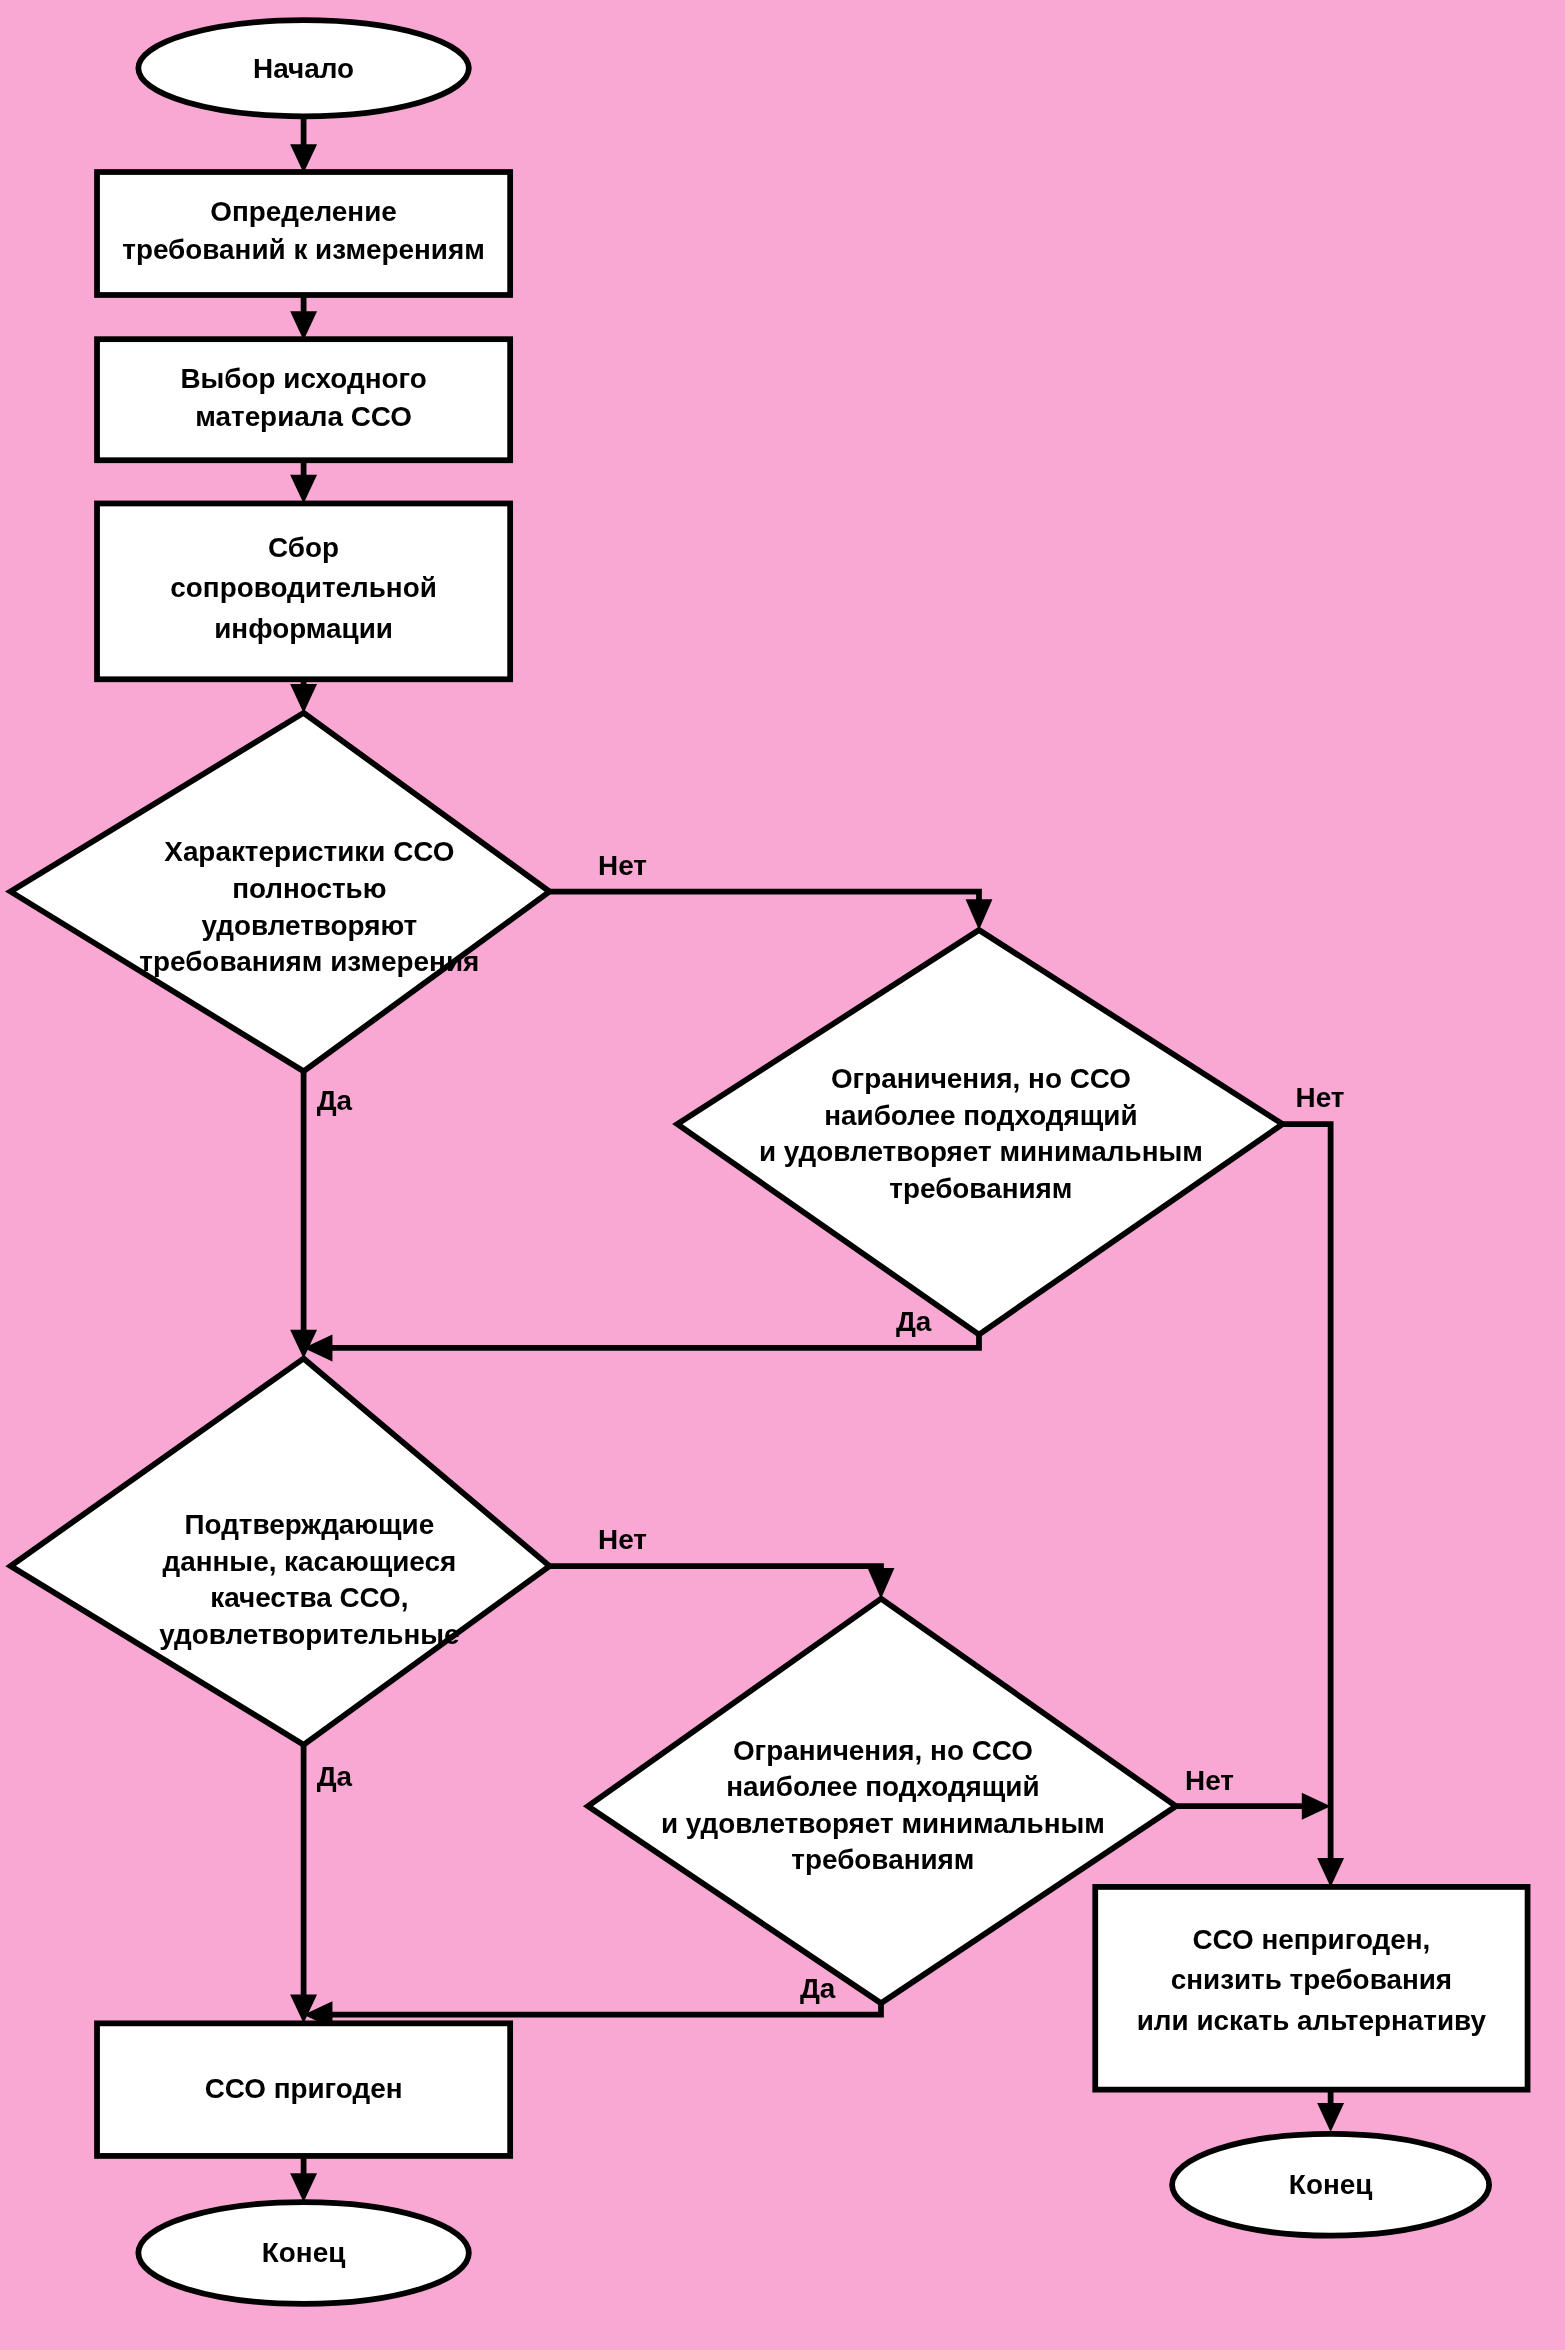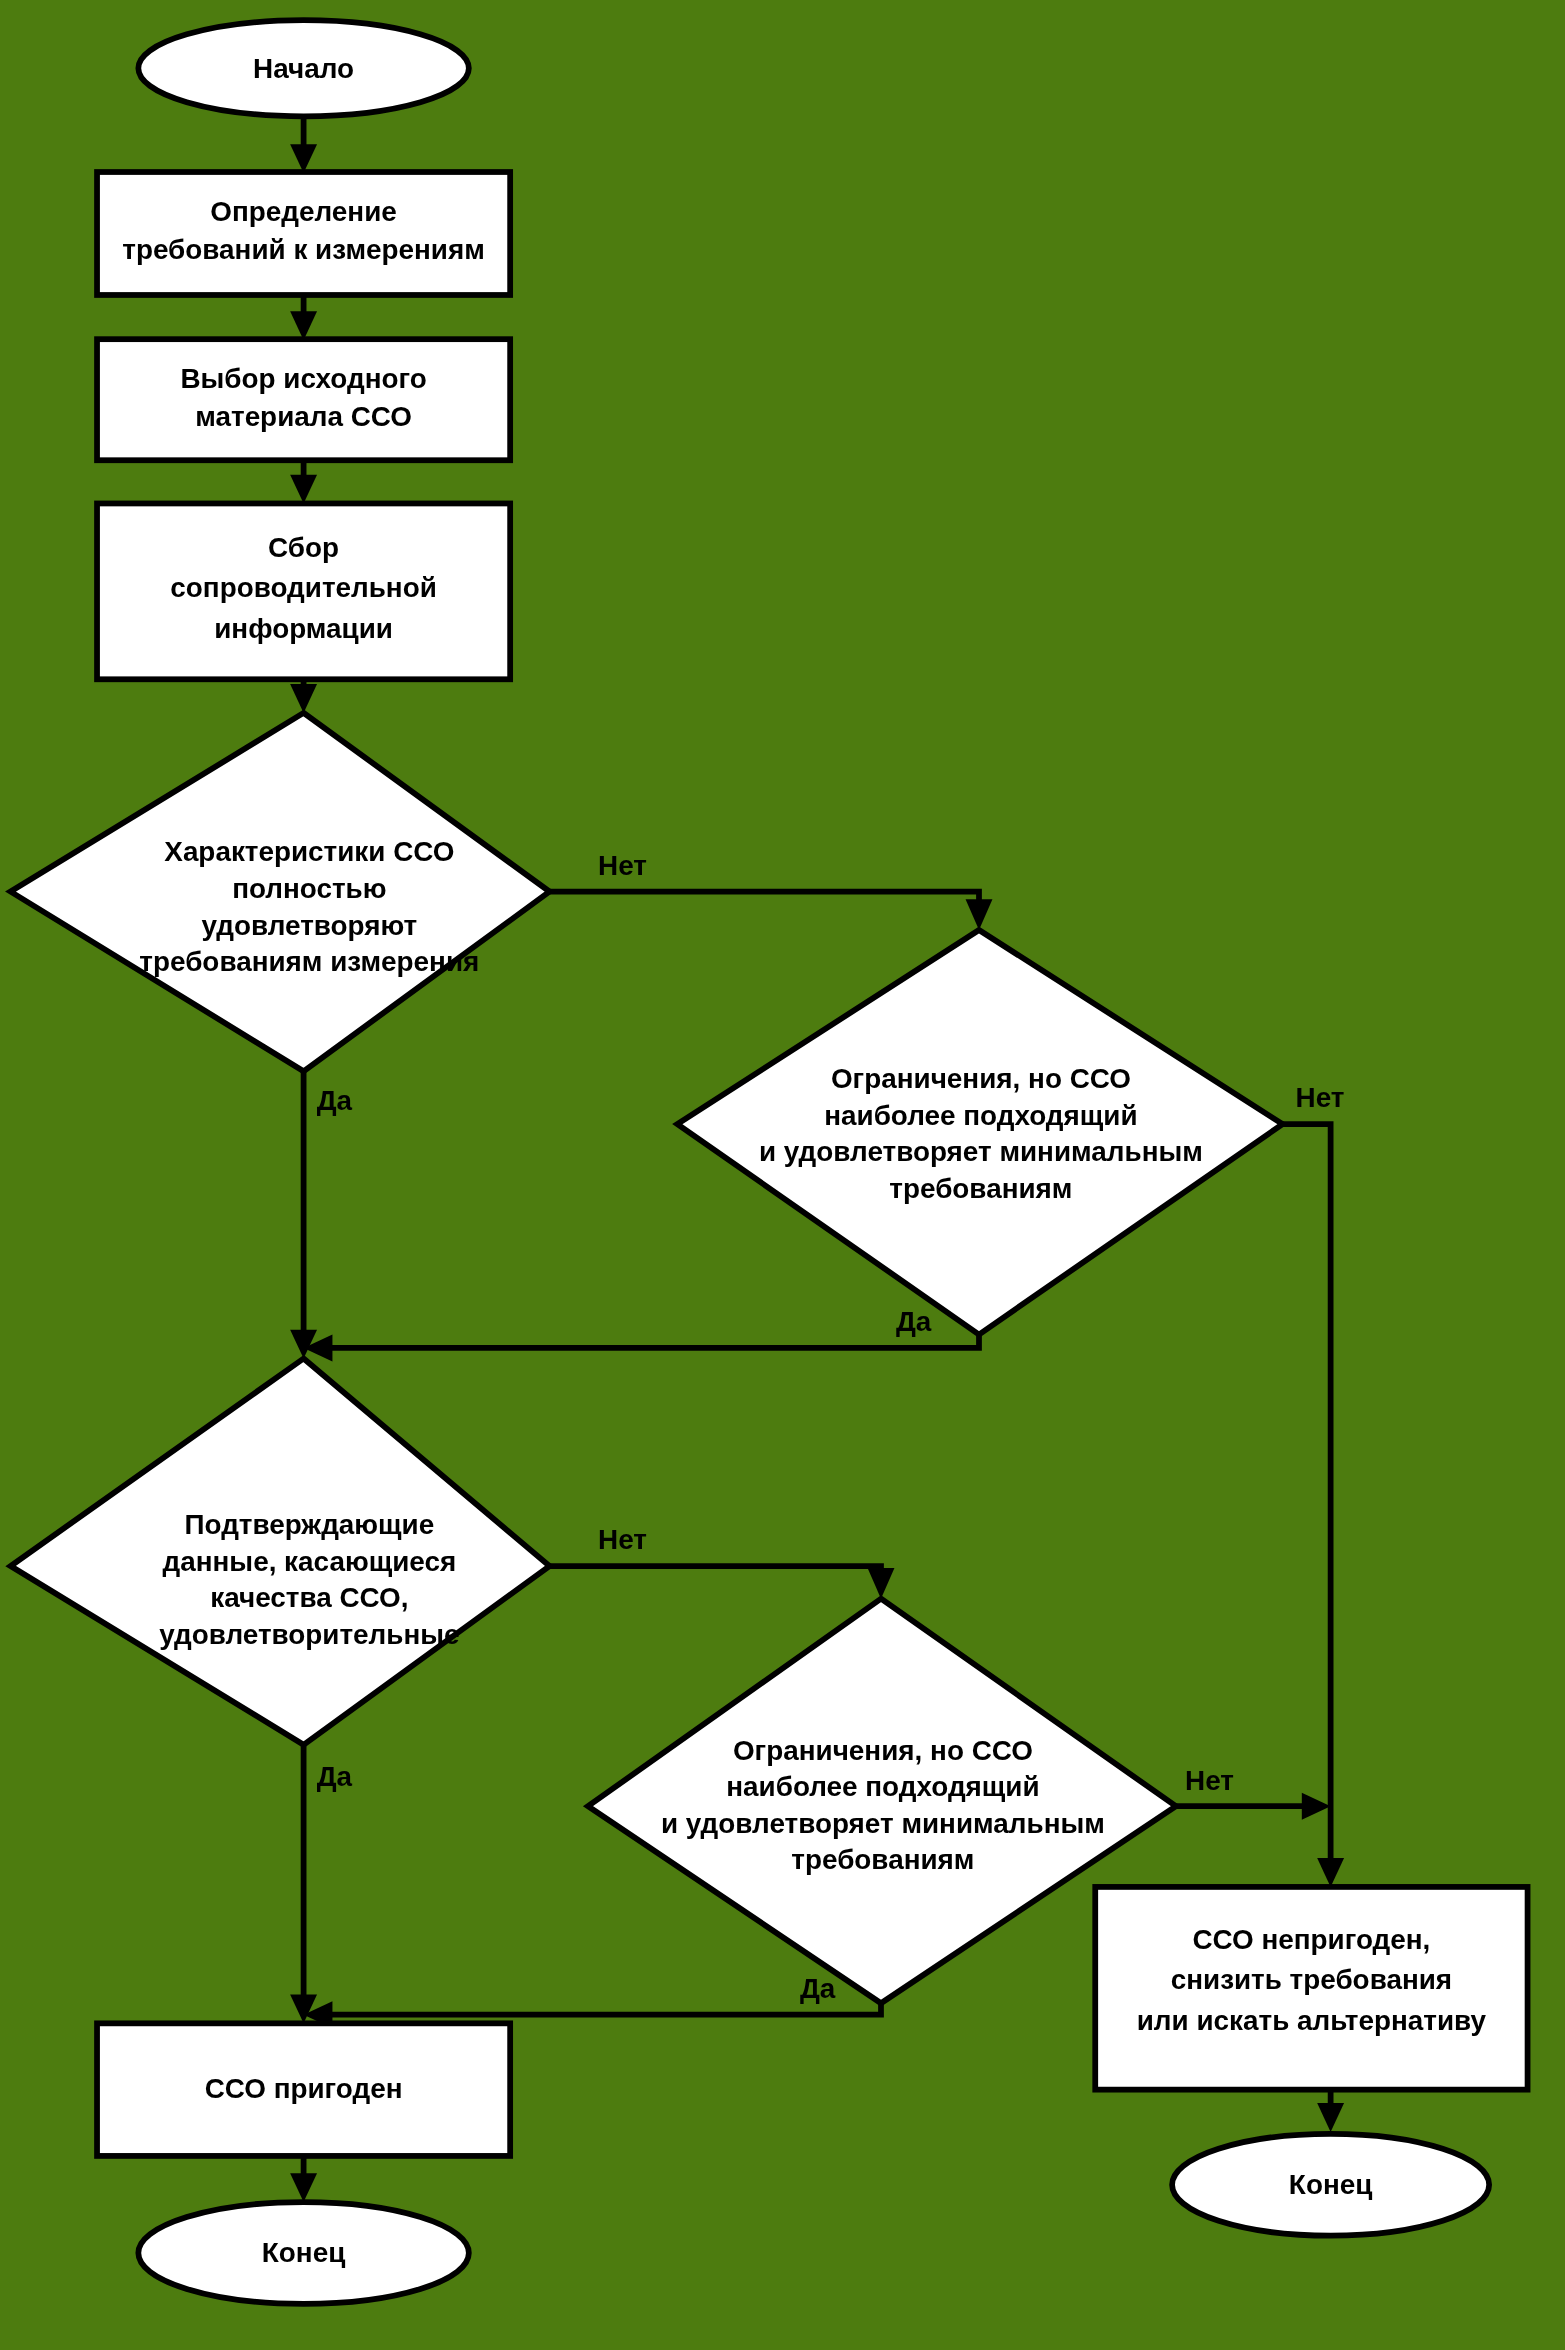--- a/index.html
+++ b/index.html
@@ -7,21 +7,21 @@
     padding: 0;
     background: #ffffff;
   }
   body {
     font-family: "Liberation Sans", sans-serif;
   }
   #flowchart-root {
     position: relative;
     width: 1566px;
     height: 2351px;
-    background: #4d7c0f;
+    background: #f9a8d4;
     overflow: hidden;
   }
   svg#flow-svg {
     display: block;
     width: 1566px;
     height: 2351px;
   }
   .shape-stroke {
     fill: #ffffff;
     stroke: #000000;

